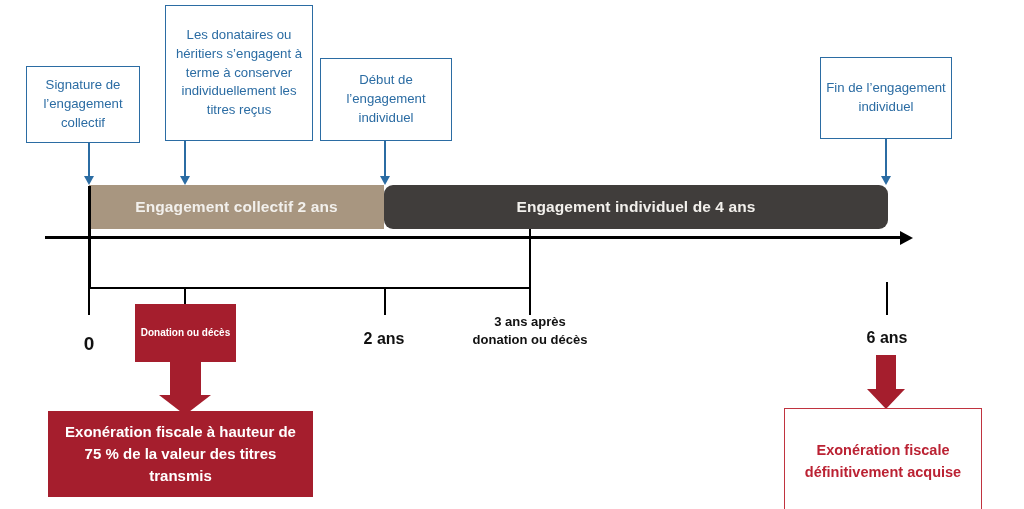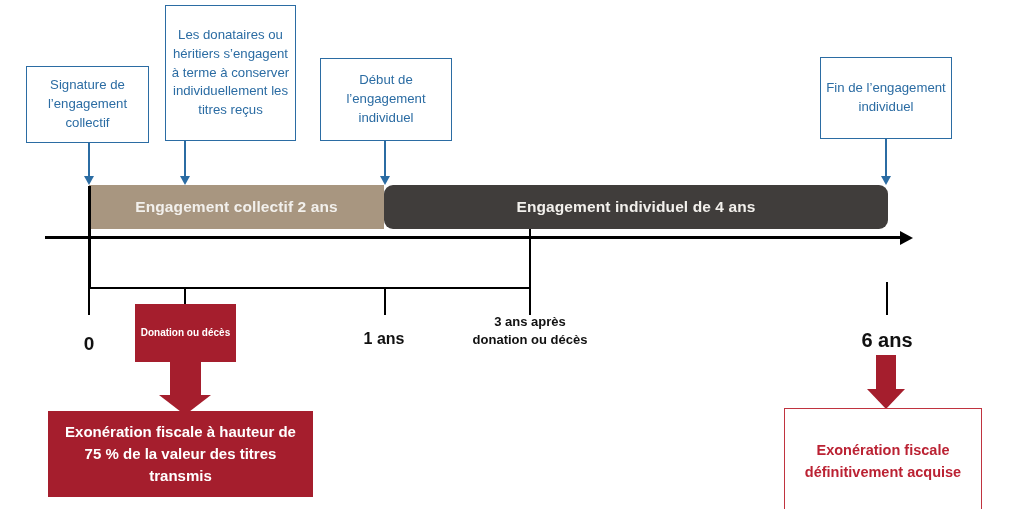--- a/index.html
+++ b/index.html
@@ -159,25 +159,25 @@
     border-left-color: transparent;
     border-right-color: transparent;
     border-top-color: #a51e2d;
   }
 </style>
 </head>
 <body>
 
 <div id="canvas">
 
-  <div class="callout" style="left:26px; top:66px; width:123px; height:77px;">
+  <div class="callout" style="left:26px; top:66px; width:114px; height:77px;">
     <span>Signature de l’engagement collectif</span>
   </div>
 
-  <div class="callout" style="left:165px; top:5px; width:131px; height:136px;">
+  <div class="callout" style="left:165px; top:5px; width:148px; height:136px;">
     <span>Les donataires ou héritiers s’engagent à terme à conserver individuellement les titres reçus</span>
   </div>
 
   <div class="callout" style="left:820px; top:57px; width:132px; height:82px;">
     <span>Fin de l’engagement individuel</span>
   </div>
 
   <div class="callout" style="left:320px; top:58px; width:132px; height:83px;">
     <span>Début de l’engagement individuel</span>
   </div>
@@ -219,23 +219,23 @@
   <div class="hline" style="left:88px; top:287px; width:443px;"></div>
 
 
   <div class="vline" style="left:88px; top:287px; height:28px;"></div>
   <div class="vline" style="left:184px; top:287px; height:20px;"></div>
   <div class="vline" style="left:384px; top:287px; height:28px;"></div>
   <div class="vline" style="left:529px; top:287px; height:28px;"></div>
   <div class="vline" style="left:886px; top:282px; height:33px;"></div>
 
   <div class="tick-label" style="left:68px; top:331px; width:42px; font-size:19px;">0</div>
-  <div class="tick-label" style="left:348px; top:328px; width:72px; font-size:16px;">1 ans</div>
+  <div class="tick-label" style="left:348px; top:328px; width:72px; font-size:16px;">2 ans</div>
   <div class="tick-label" style="left:469px; top:313px; width:122px; font-size:13px;">3 ans après donation ou décès</div>
-  <div class="tick-label" style="left:851px; top:327px; width:72px; font-size:20px;">6 ans</div>
+  <div class="tick-label" style="left:851px; top:327px; width:72px; font-size:16px;">6 ans</div>
 
   <div class="red-box-solid" style="left:135px; top:304px; width:101px; height:58px; font-size:10px; padding:0 2px;">
     <span>Donation ou décès</span>
   </div>
 
   <div class="red-arrow" style="left:135px; top:362px; width:101px; height:52px;">
     <div class="shaft" style="left:35px; top:0; width:31px; height:33px;"></div>
     <div class="head" style="left:24px; top:33px; border-left-width:26.5px; border-right-width:26.5px; border-top-width:20px;"></div>
   </div>
 

